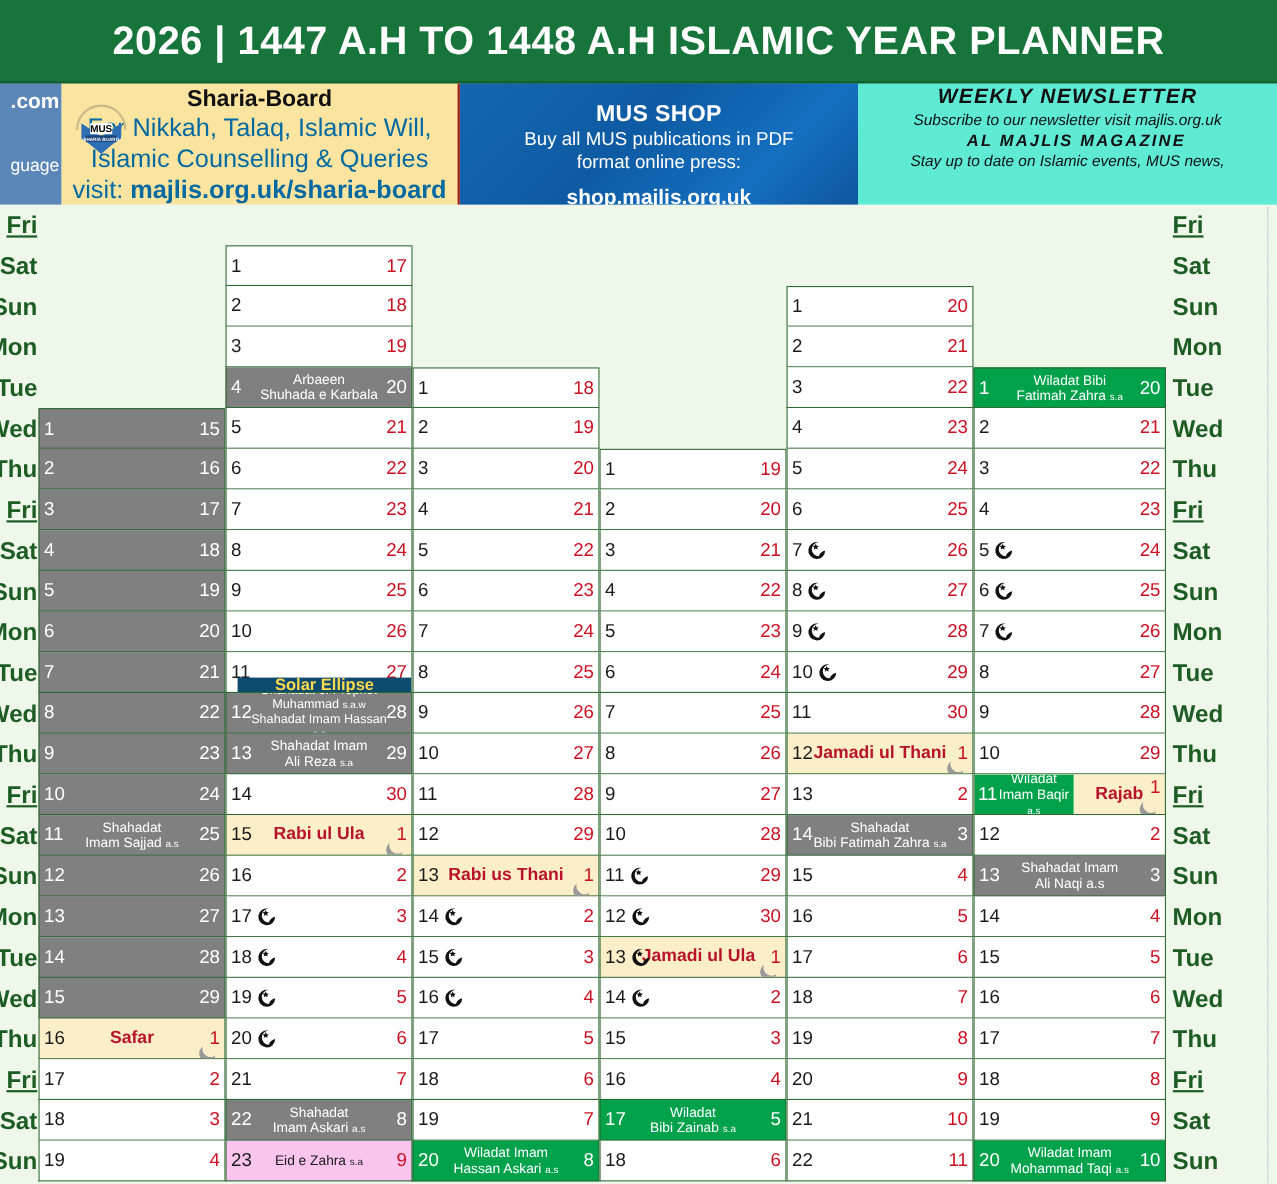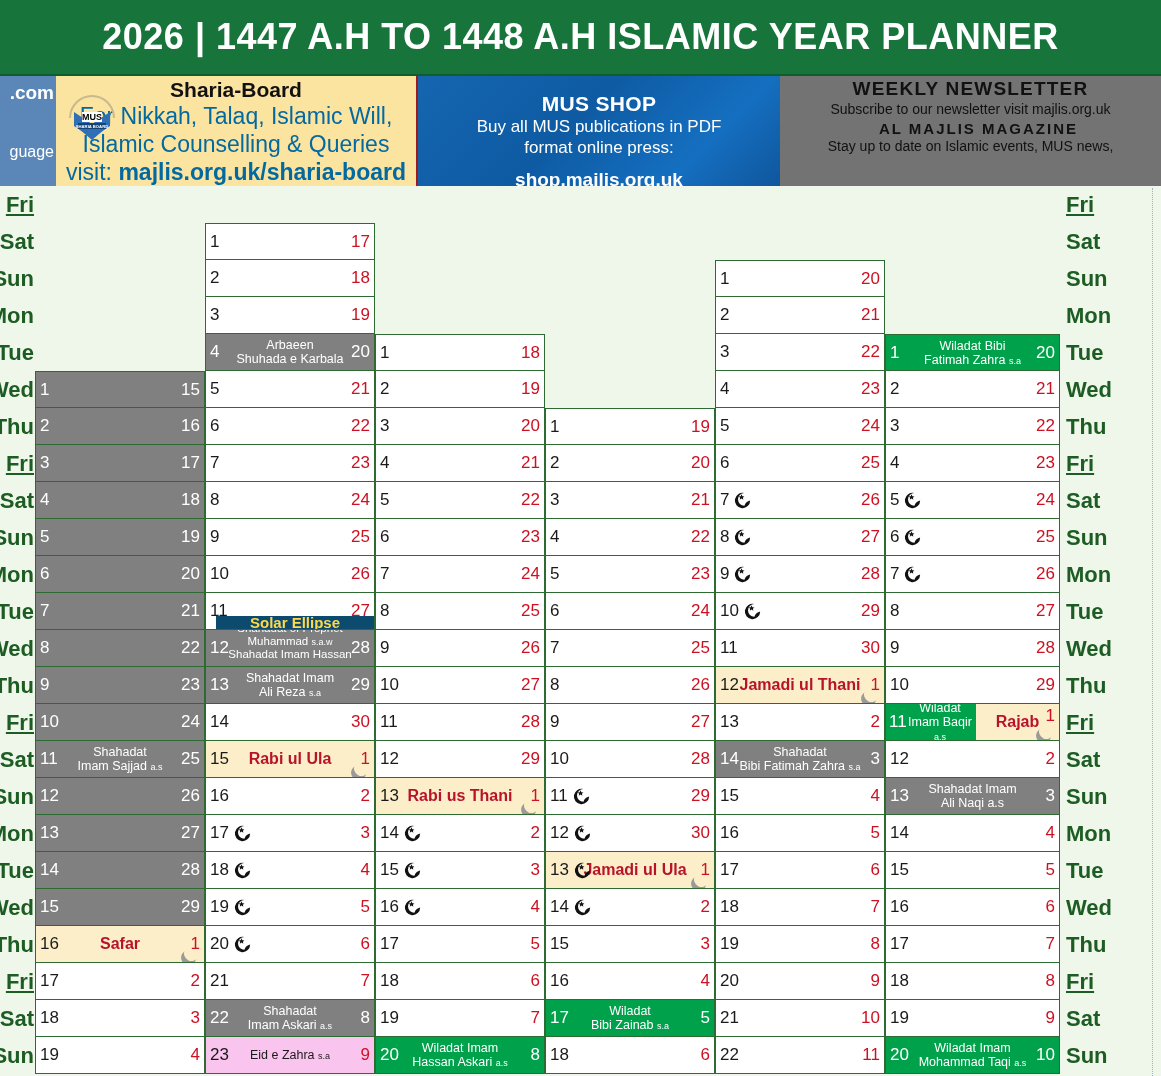--- a/index.html
+++ b/index.html
@@ -23,21 +23,21 @@
     font-size: 36px;
     font-weight: bold;
     letter-spacing: 0.5px;
     white-space: nowrap;
   }
 
   
   .banner-row {
     height: 146px;
     display: flex;
-    border-bottom: 1px solid #c2410c;
+    border-bottom: 3px solid #c2410c;
     position: relative;
   }
   .b-cut {
     width: 56px;
     background: #5b87b8;
     color: #fff;
     font-size: 17px; font-weight: bold;
     padding: 6px 2px 0 0;
     display: flex; flex-direction: column; justify-content: space-between;
     overflow: hidden;
@@ -67,24 +67,25 @@
     color: #fff;
     text-align: center;
     padding-top: 16px;
   }
   .b-shop .hd { font-size: 21px; font-weight: bold; letter-spacing: .3px;}
   .b-shop .ln { font-size: 17px; line-height: 1.25; }
   .b-shop .url { font-size: 19px; font-weight: bold; margin-top: 10px; }
 
   .b-news {
     flex: 1;
-    background: #737373;
+    background: #5eead4;
     text-align: center;
     color: #111;
     padding-top: 2px;
+    font-style: italic;
   }
   .b-news .hd { font-size: 19px; font-weight: bold; letter-spacing: 1.2px; }
   .b-news .ln { font-size: 14px; line-height: 1.3; }
   .b-news .hd2 { font-size: 15px; font-weight: bold; letter-spacing: 2px; margin-top: 2px; padding-left: 16px; }
 
   
   .cal {
     position: absolute;
     top: 186px; left: 0;
     width: 1161px; height: 890px;

